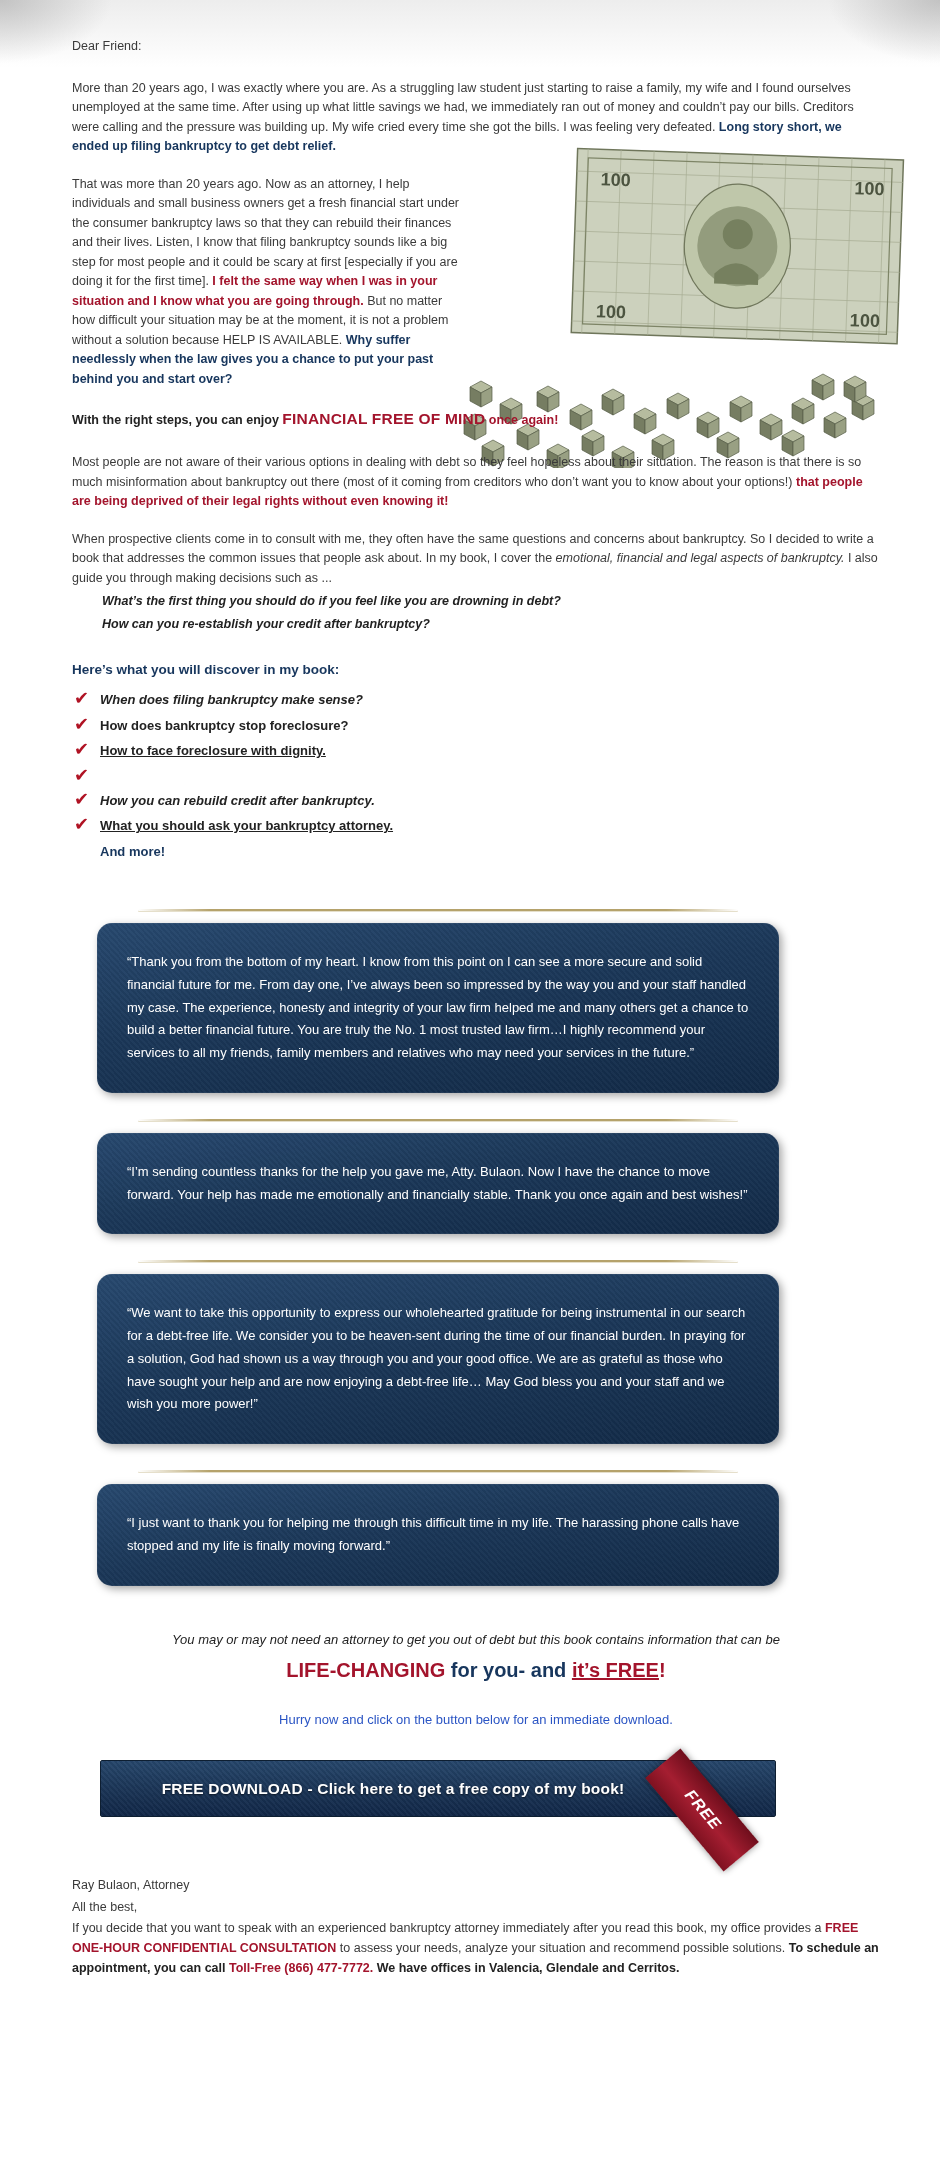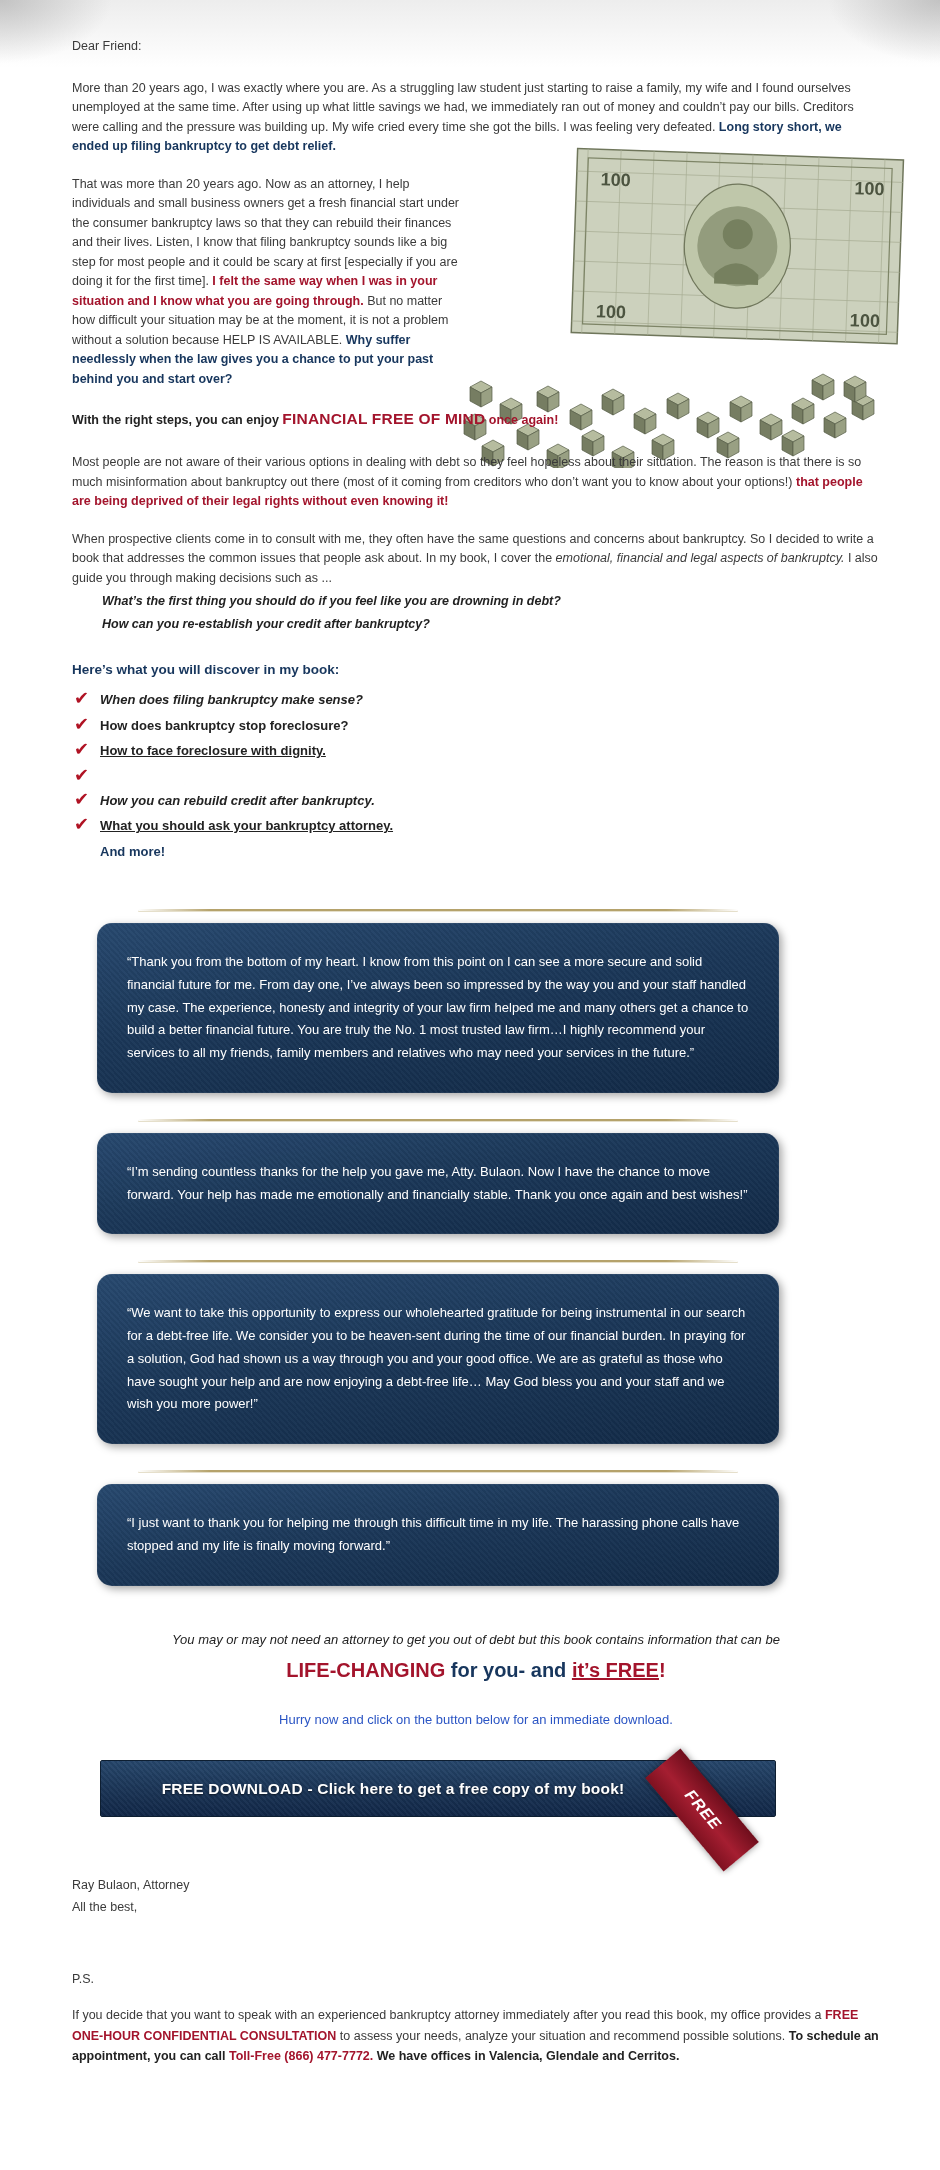--- a/index.html
+++ b/index.html
@@ -233,18 +233,17 @@
       <span class="ribbon">
         <span>FREE</span>
       </span>
     </a>
 
     <div class="signoff">
       <div>Ray Bulaon, Attorney</div>
       <div>All the best,</div>
     </div>
 
-    <div class="ps-label">P.S.</div>
 
     <p class="ps-para"><span class="s-plain">If you decide that you want to speak with an experienced bankruptcy attorney immediately after you read this book, my office provides a </span><span class="s-red">FREE ONE-HOUR CONFIDENTIAL CONSULTATION</span><span class="s-plain"> to assess your needs, analyze your situation and recommend possible solutions. </span><span class="s-bold">To schedule an appointment, you can call </span><span class="s-red">Toll-Free (866) 477-7772.</span><span class="s-bold"> We have offices in Valencia, Glendale and Cerritos.</span></p>
 
   </div>
 </div>
 
 </body></html>

